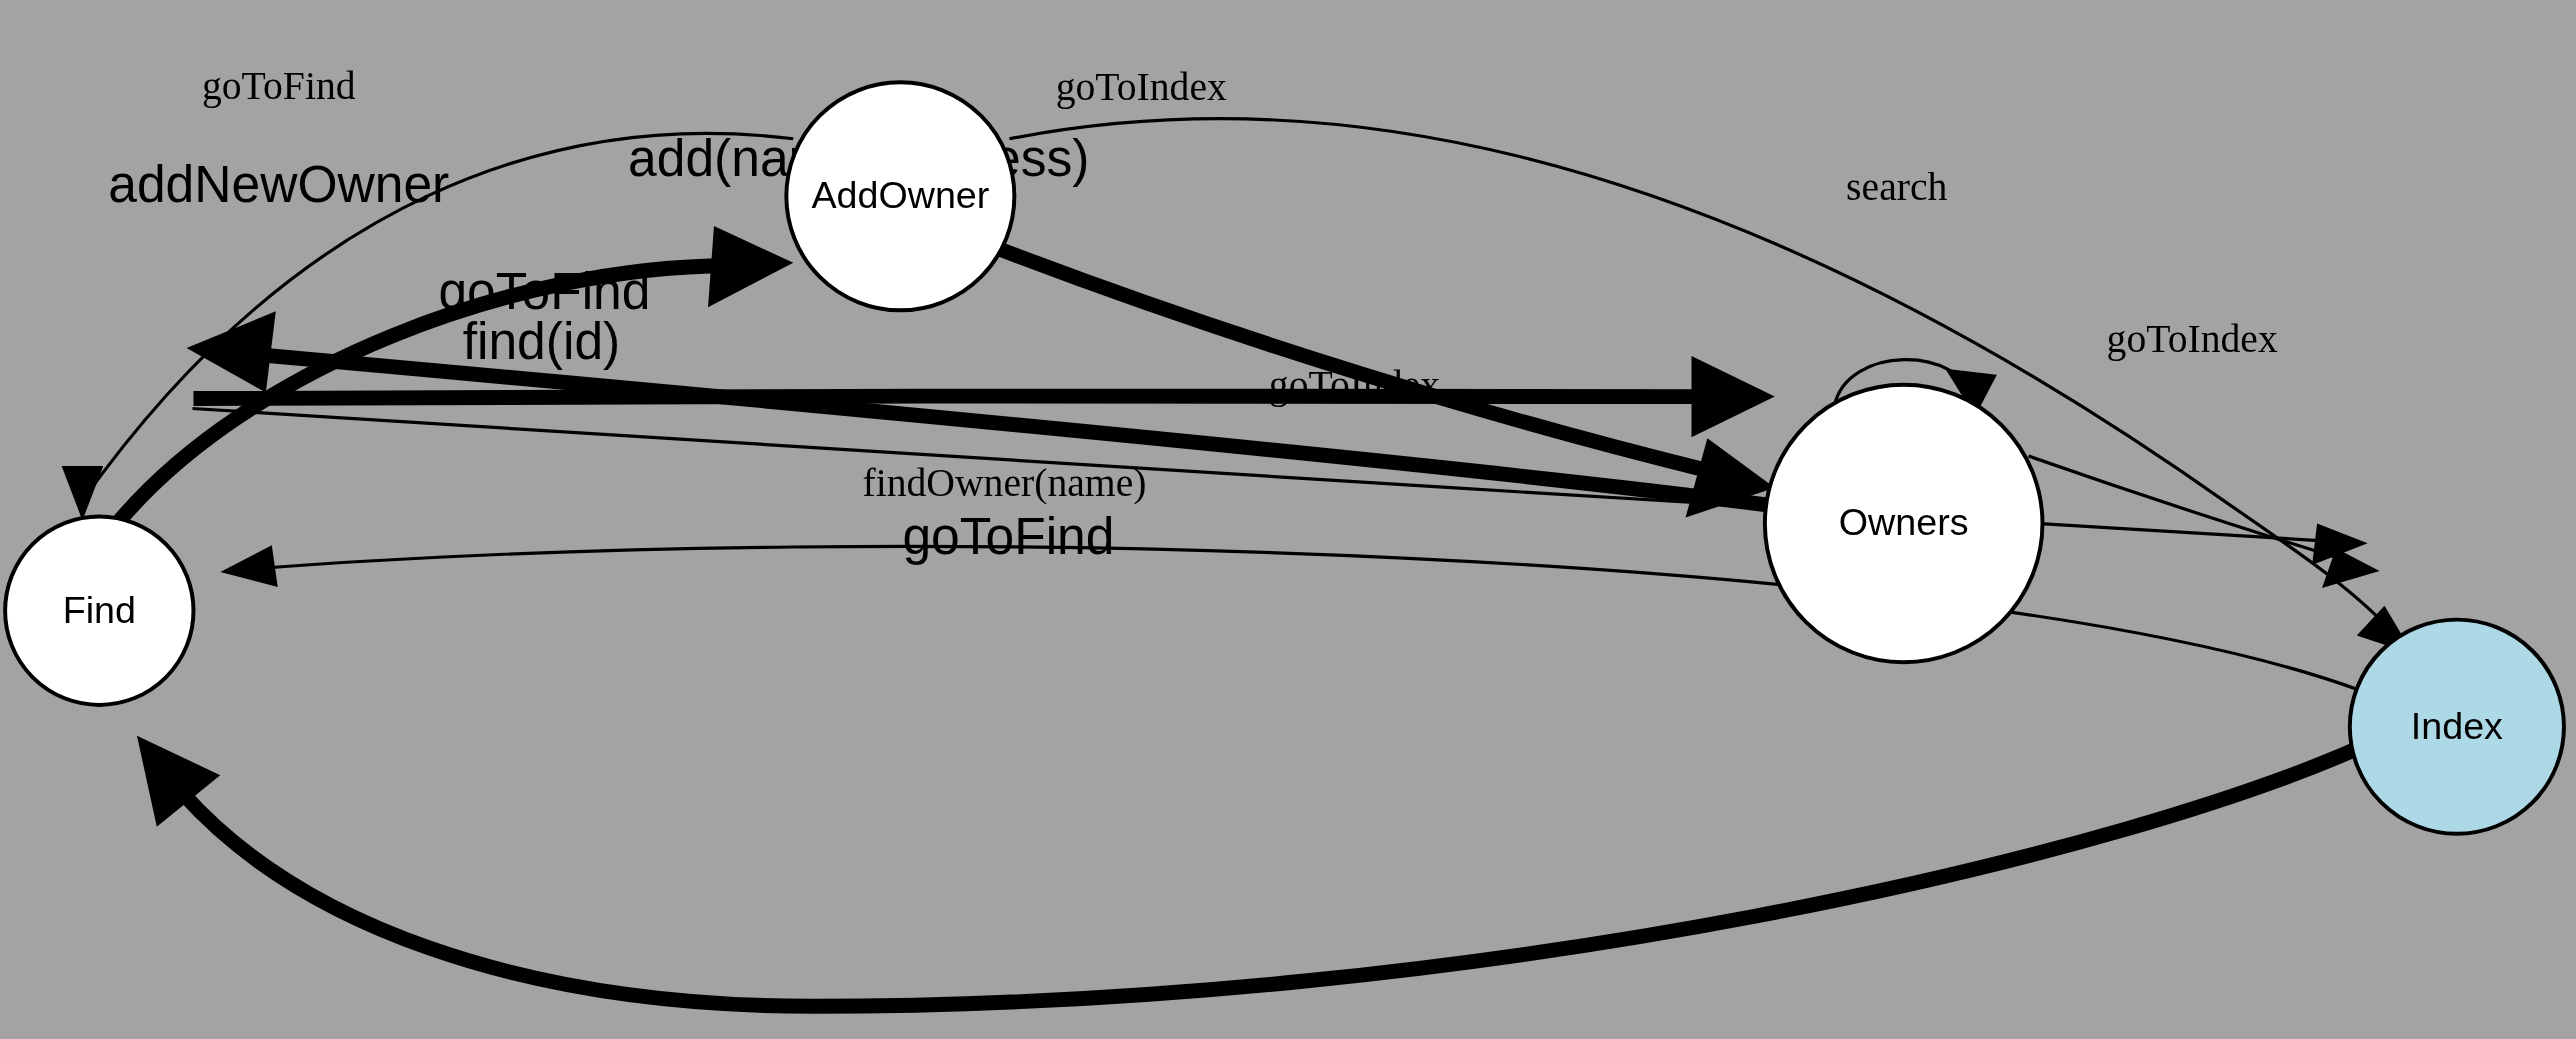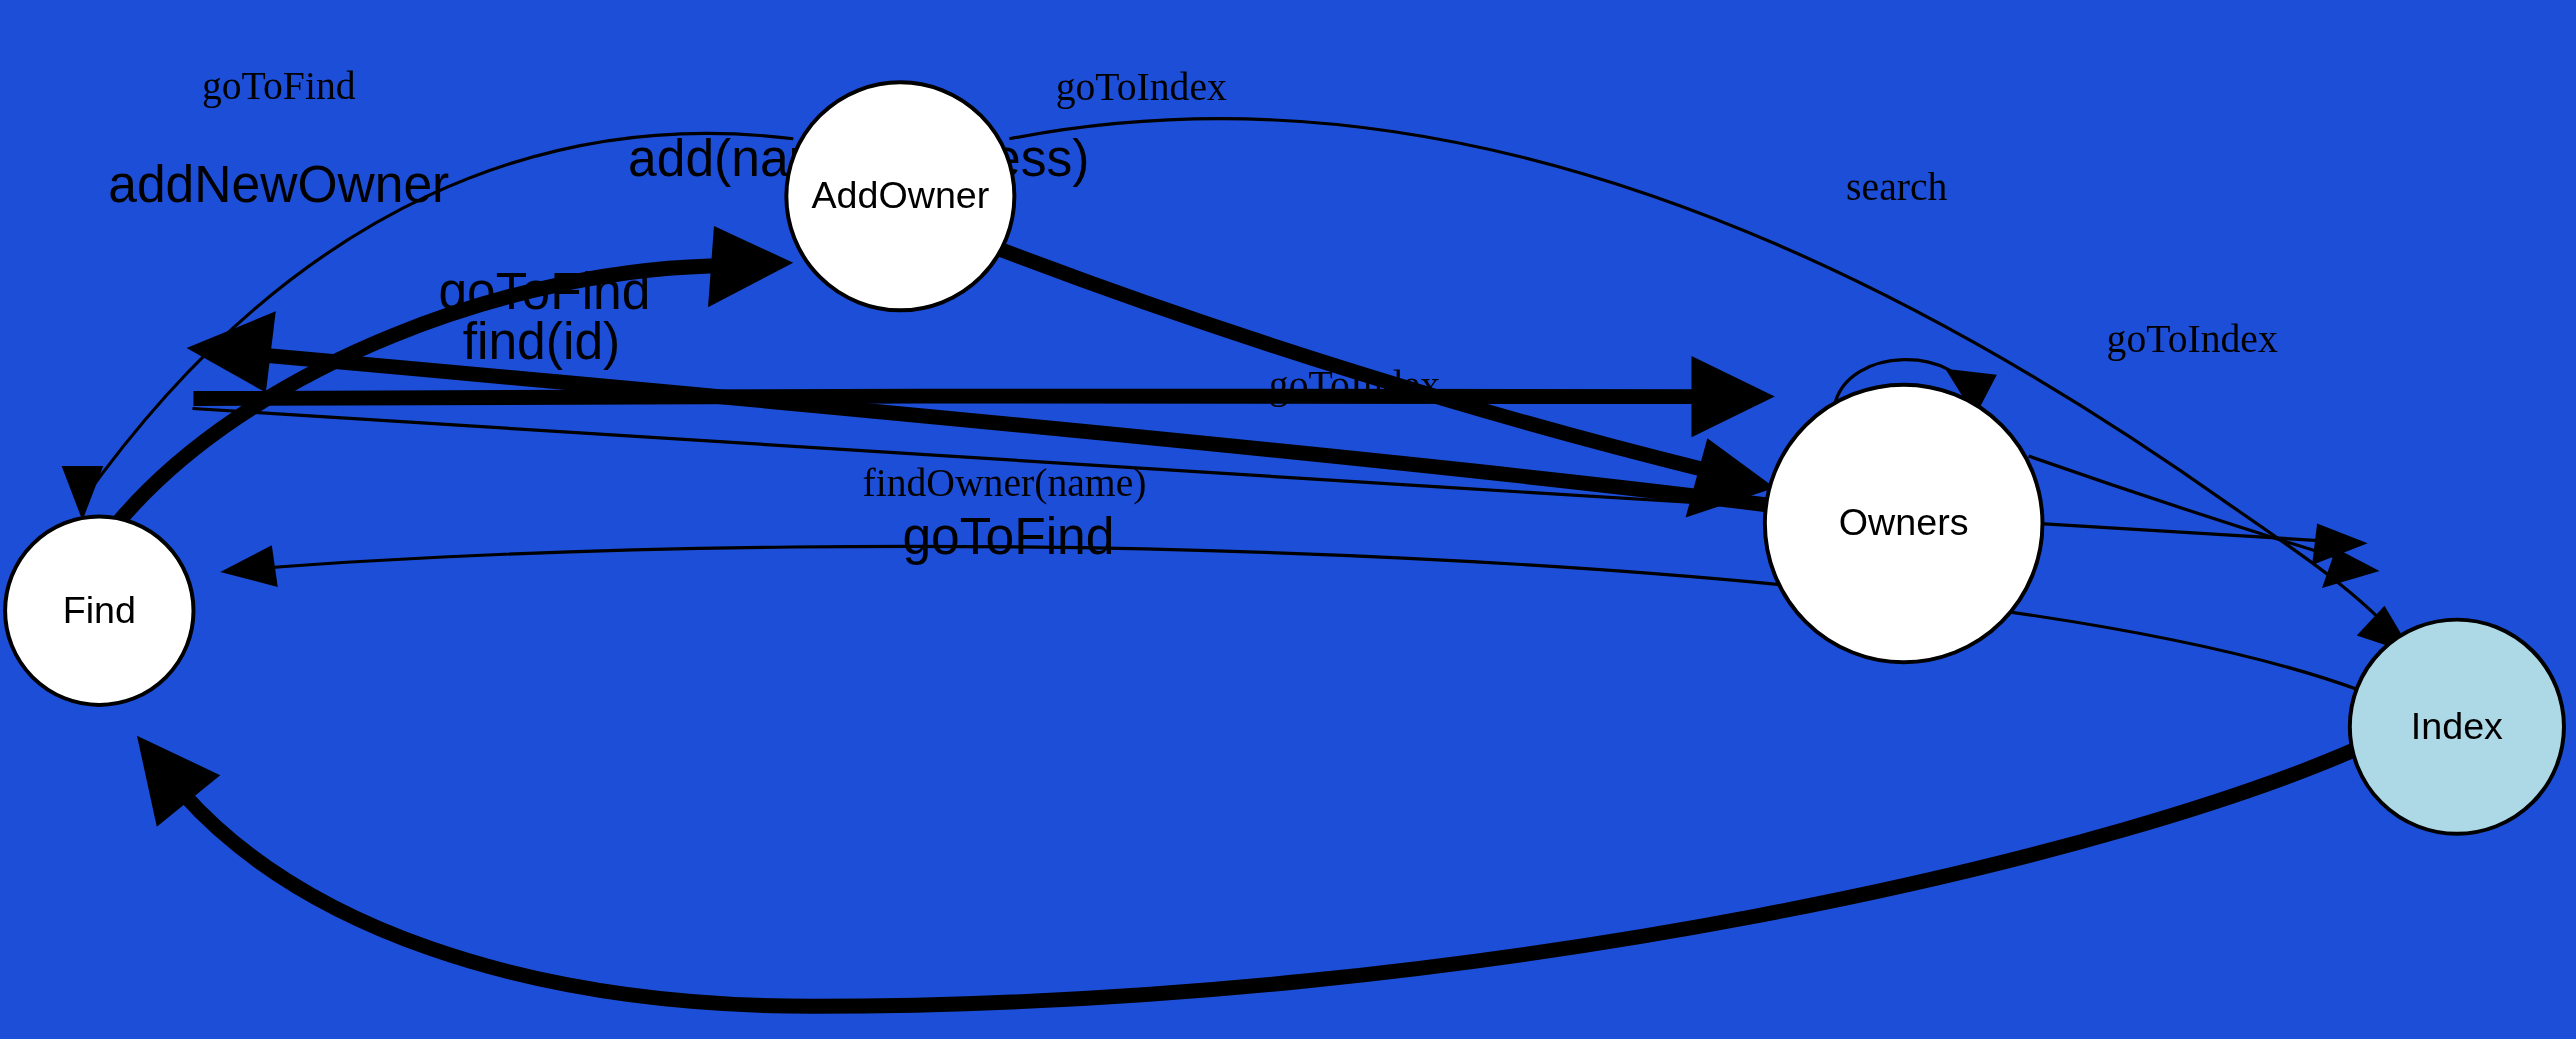--- a/index.html
+++ b/index.html
@@ -5,21 +5,21 @@
 <style>
   html, body {
     margin: 0;
     padding: 0;
     background: #ffffff;
   }
   #diagram-root {
     position: relative;
     width: 2576px;
     height: 1039px;
-    background: #1d4ed8;
+    background: #a3a3a3;
     overflow: hidden;
     font-family: "Liberation Sans", sans-serif;
   }
   #graph-svg {
     position: absolute;
     top: 0;
     left: 0;
     width: 2576px;
     height: 1039px;
     display: block;

